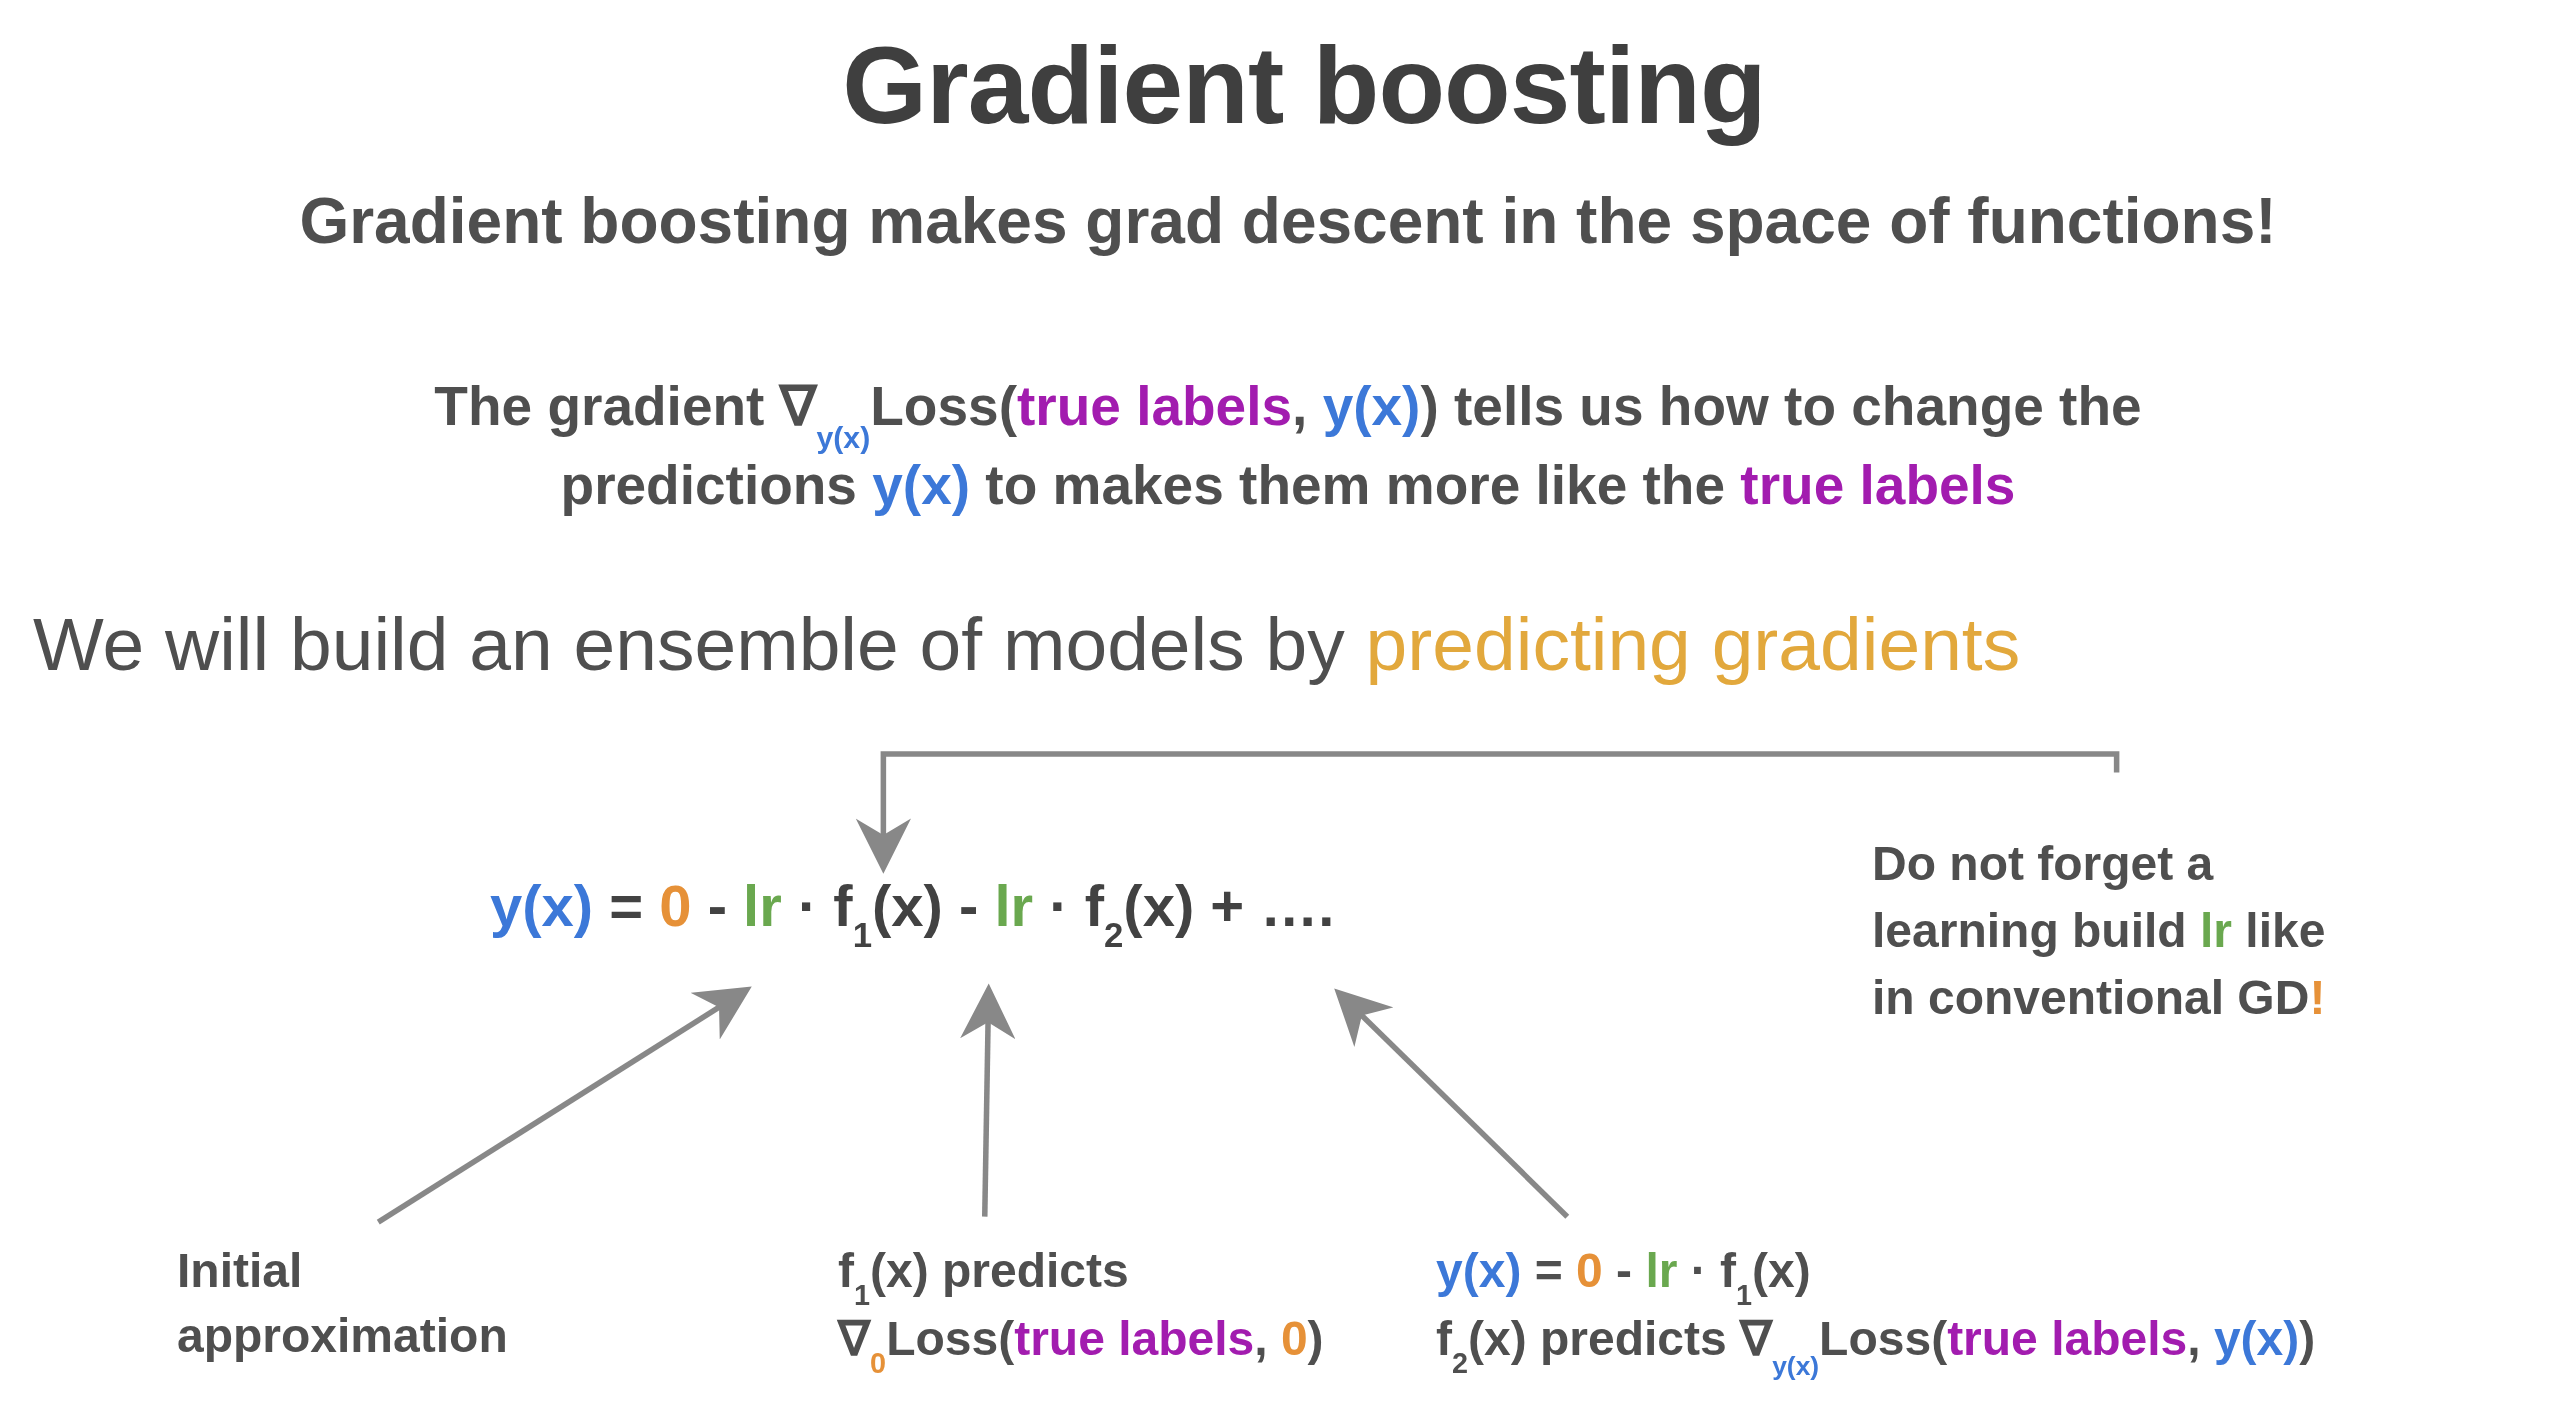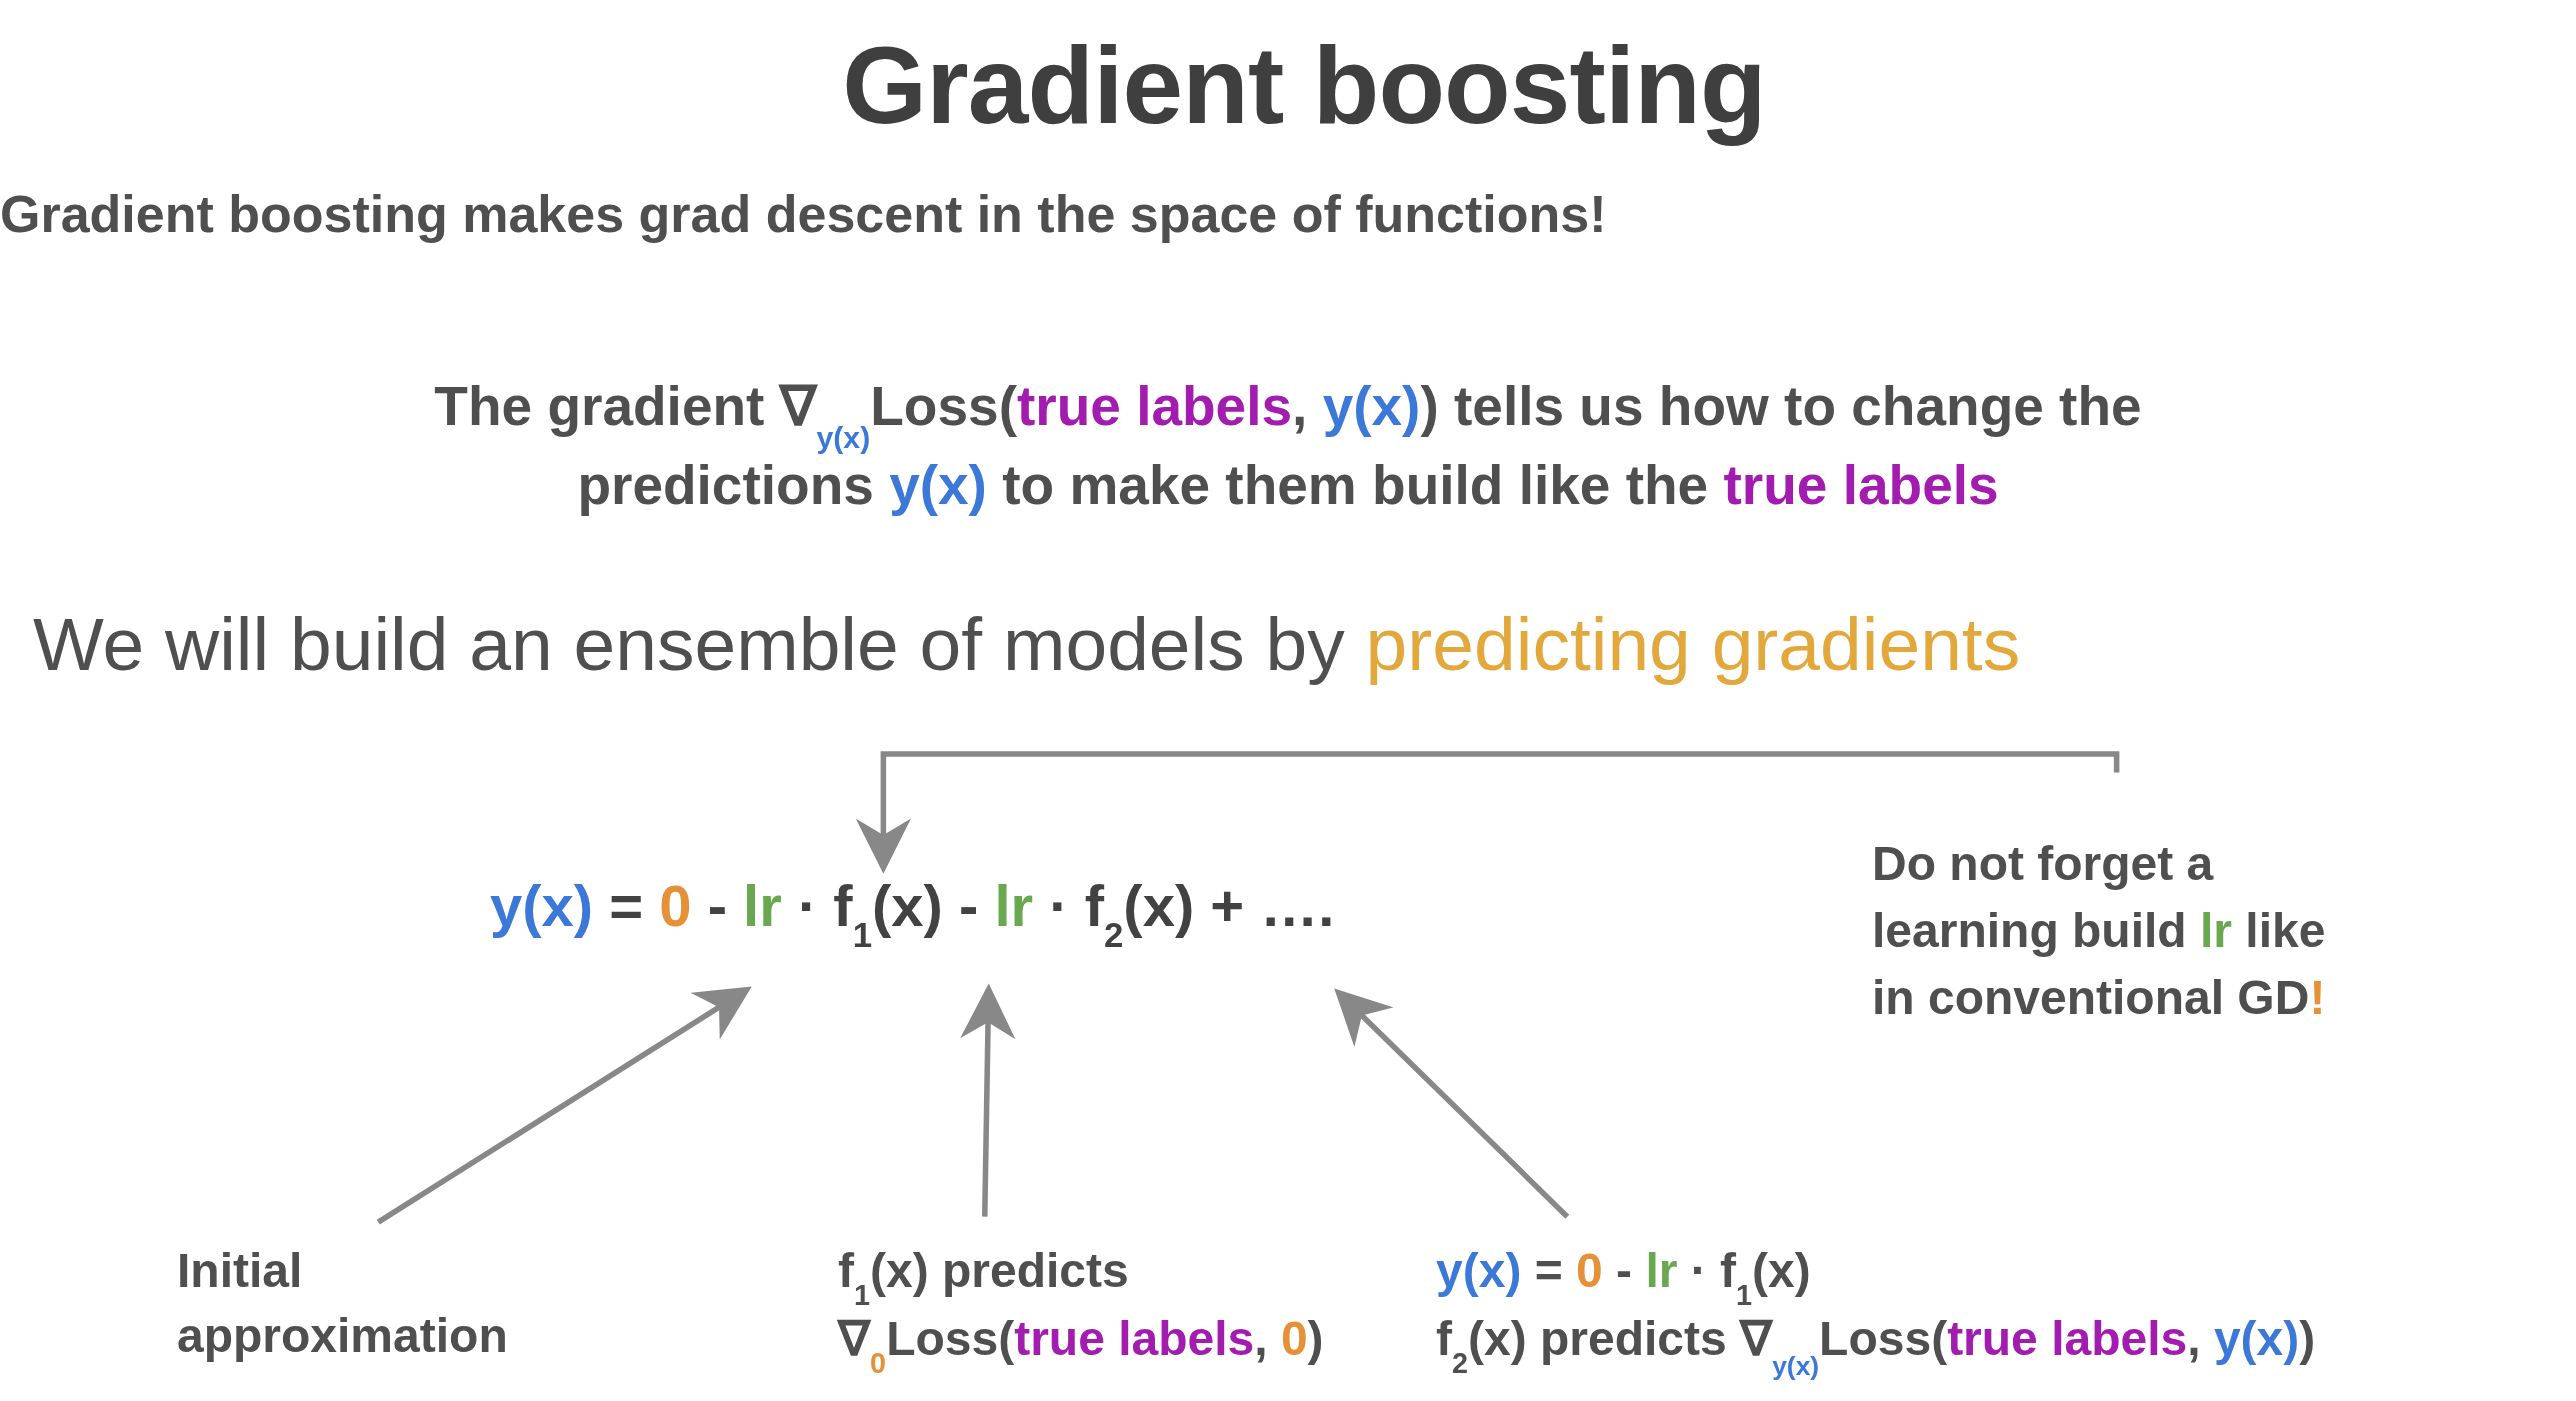--- a/index.html
+++ b/index.html
@@ -23,23 +23,24 @@
     font-size: 109px;
     font-weight: 800;
     color: #3f3f3f;
     letter-spacing: -0.9px;
     padding-left: 32px;
   }
   .subtitle {
     position: absolute;
     left: 0; right: 0;
     top: 184px;
-    font-size: 52px;
-    font-weight: 600;
-    color: #4f4f4f;
+    font-size: 64px;
+    font-weight: 600;
+    color: #4f4f4f;
+    text-align: center;
   }
   .explain {
     position: absolute;
     left: 0; right: 0;
     top: 369px;
     text-align: center;
     font-size: 55px;
     font-weight: 600;
     color: #4f4f4f;
     line-height: 1.35;
@@ -125,21 +126,21 @@
 
   <div class="title">Gradient boosting</div>
 
   <div class="subtitle">Gradient boosting makes grad descent in the space of functions!</div>
 
   <div class="explain">
     <div>
       <span>The gradient ∇</span><span class="subx c-blue">y(x)</span><span>Loss(</span><span class="c-purple">true labels</span><span>, </span><span class="c-blue">y(x)</span><span>) tells us how to change the</span>
     </div>
     <div>
-      <span>predictions </span><span class="c-blue">y(x)</span><span> to make them build like the </span><span class="c-purple">true labels</span>
+      <span>predictions </span><span class="c-blue">y(x)</span><span> to makes them more like the </span><span class="c-purple">true labels</span>
     </div>
   </div>
 
   <div class="ensemble">
     <span>We will build an ensemble of models by </span><span class="c-gold">predicting gradients</span>
   </div>
 
   <div class="formula">
     <span class="c-blue">y(x)</span><span> = </span><span class="c-orange">0</span><span> - </span><span class="c-green">lr</span><span> · f</span><span class="sub">1</span><span>(x) - </span><span class="c-green">lr</span><span> · f</span><span class="sub">2</span><span>(x) + ….</span>
   </div>

